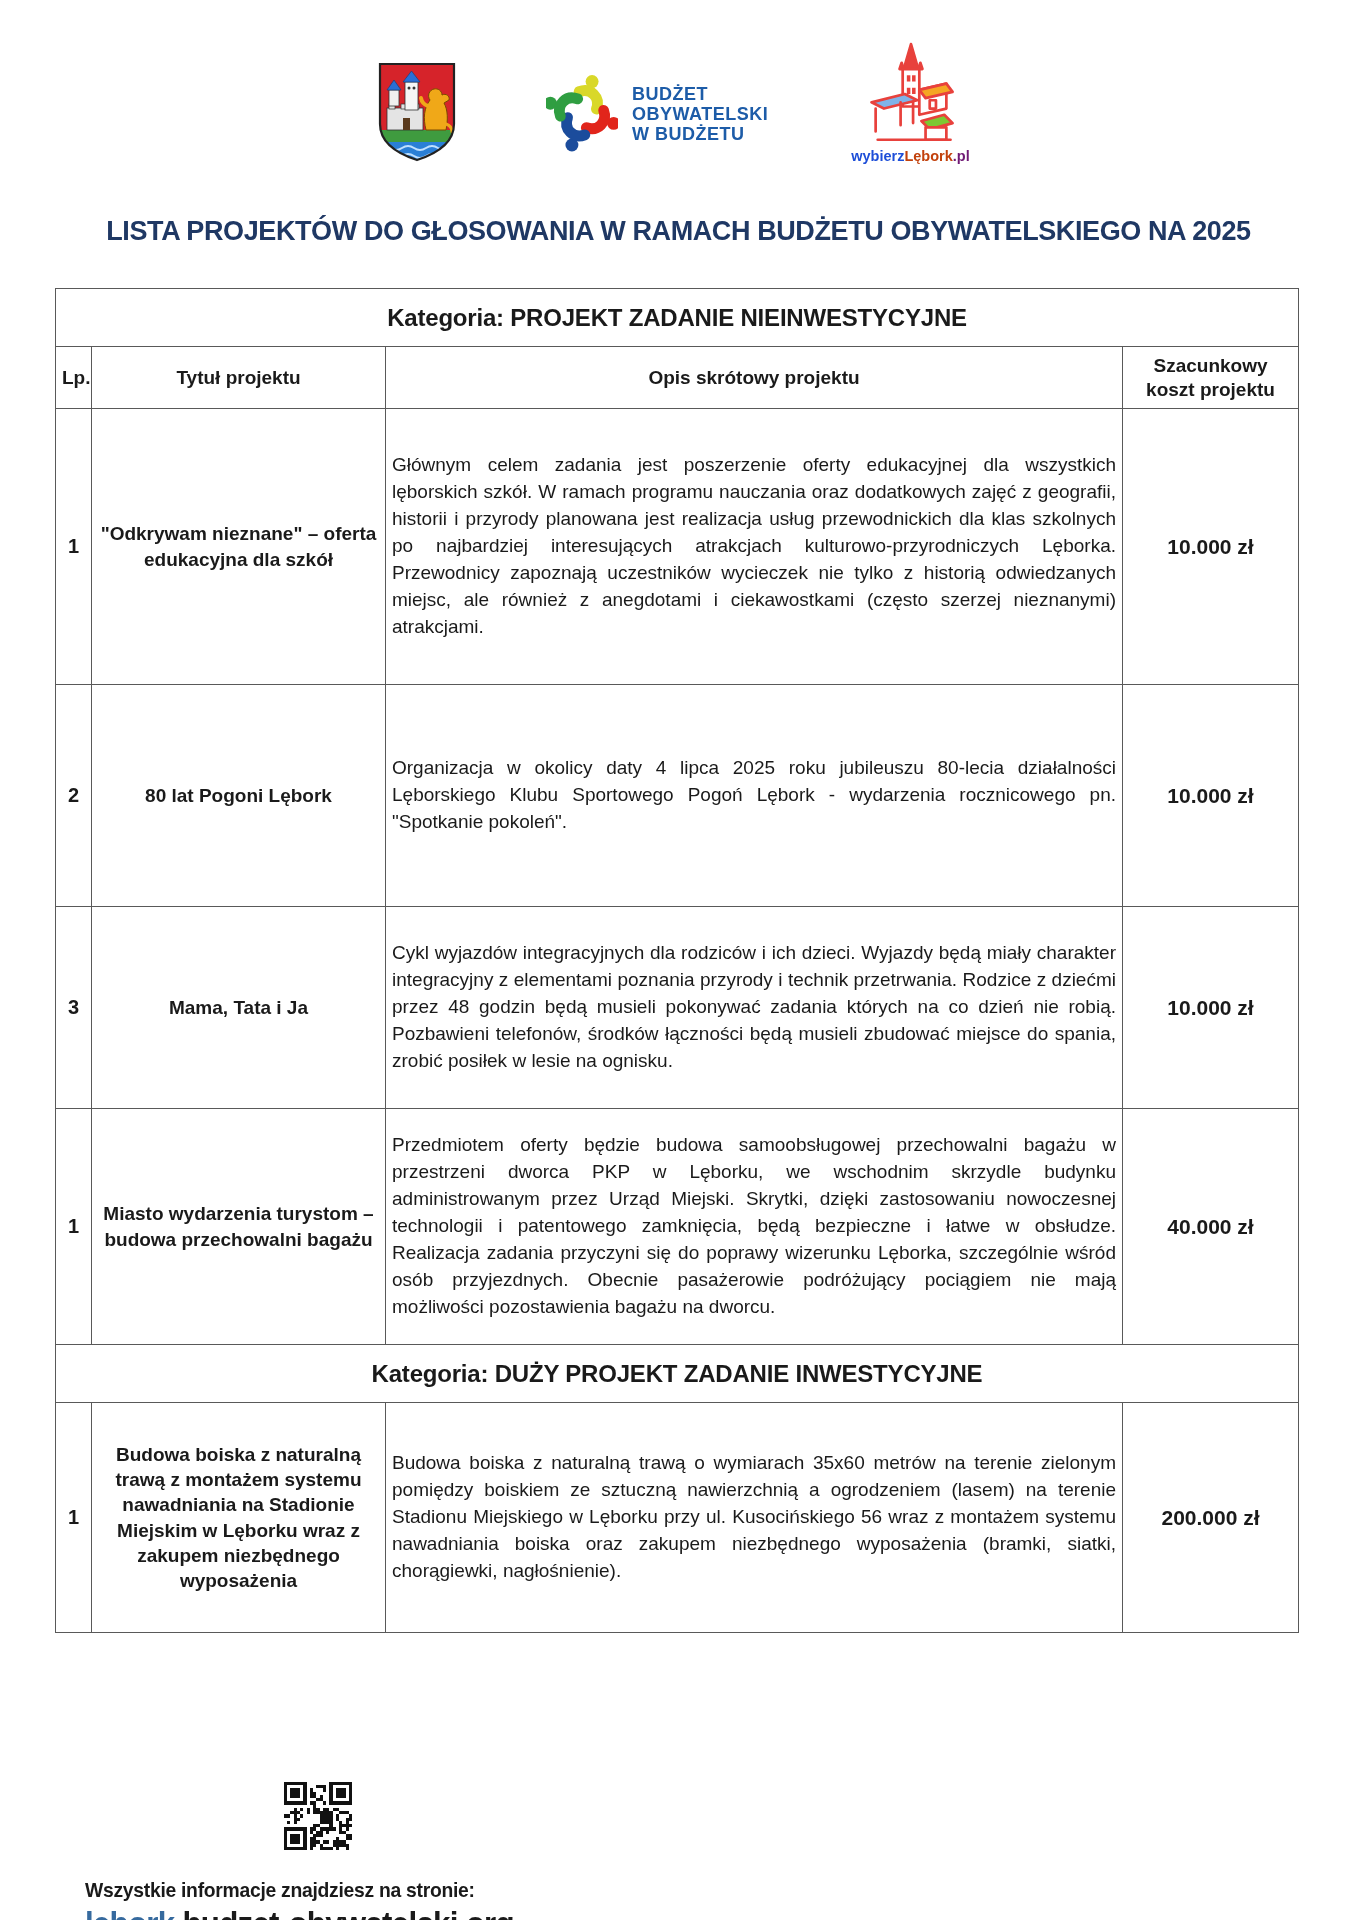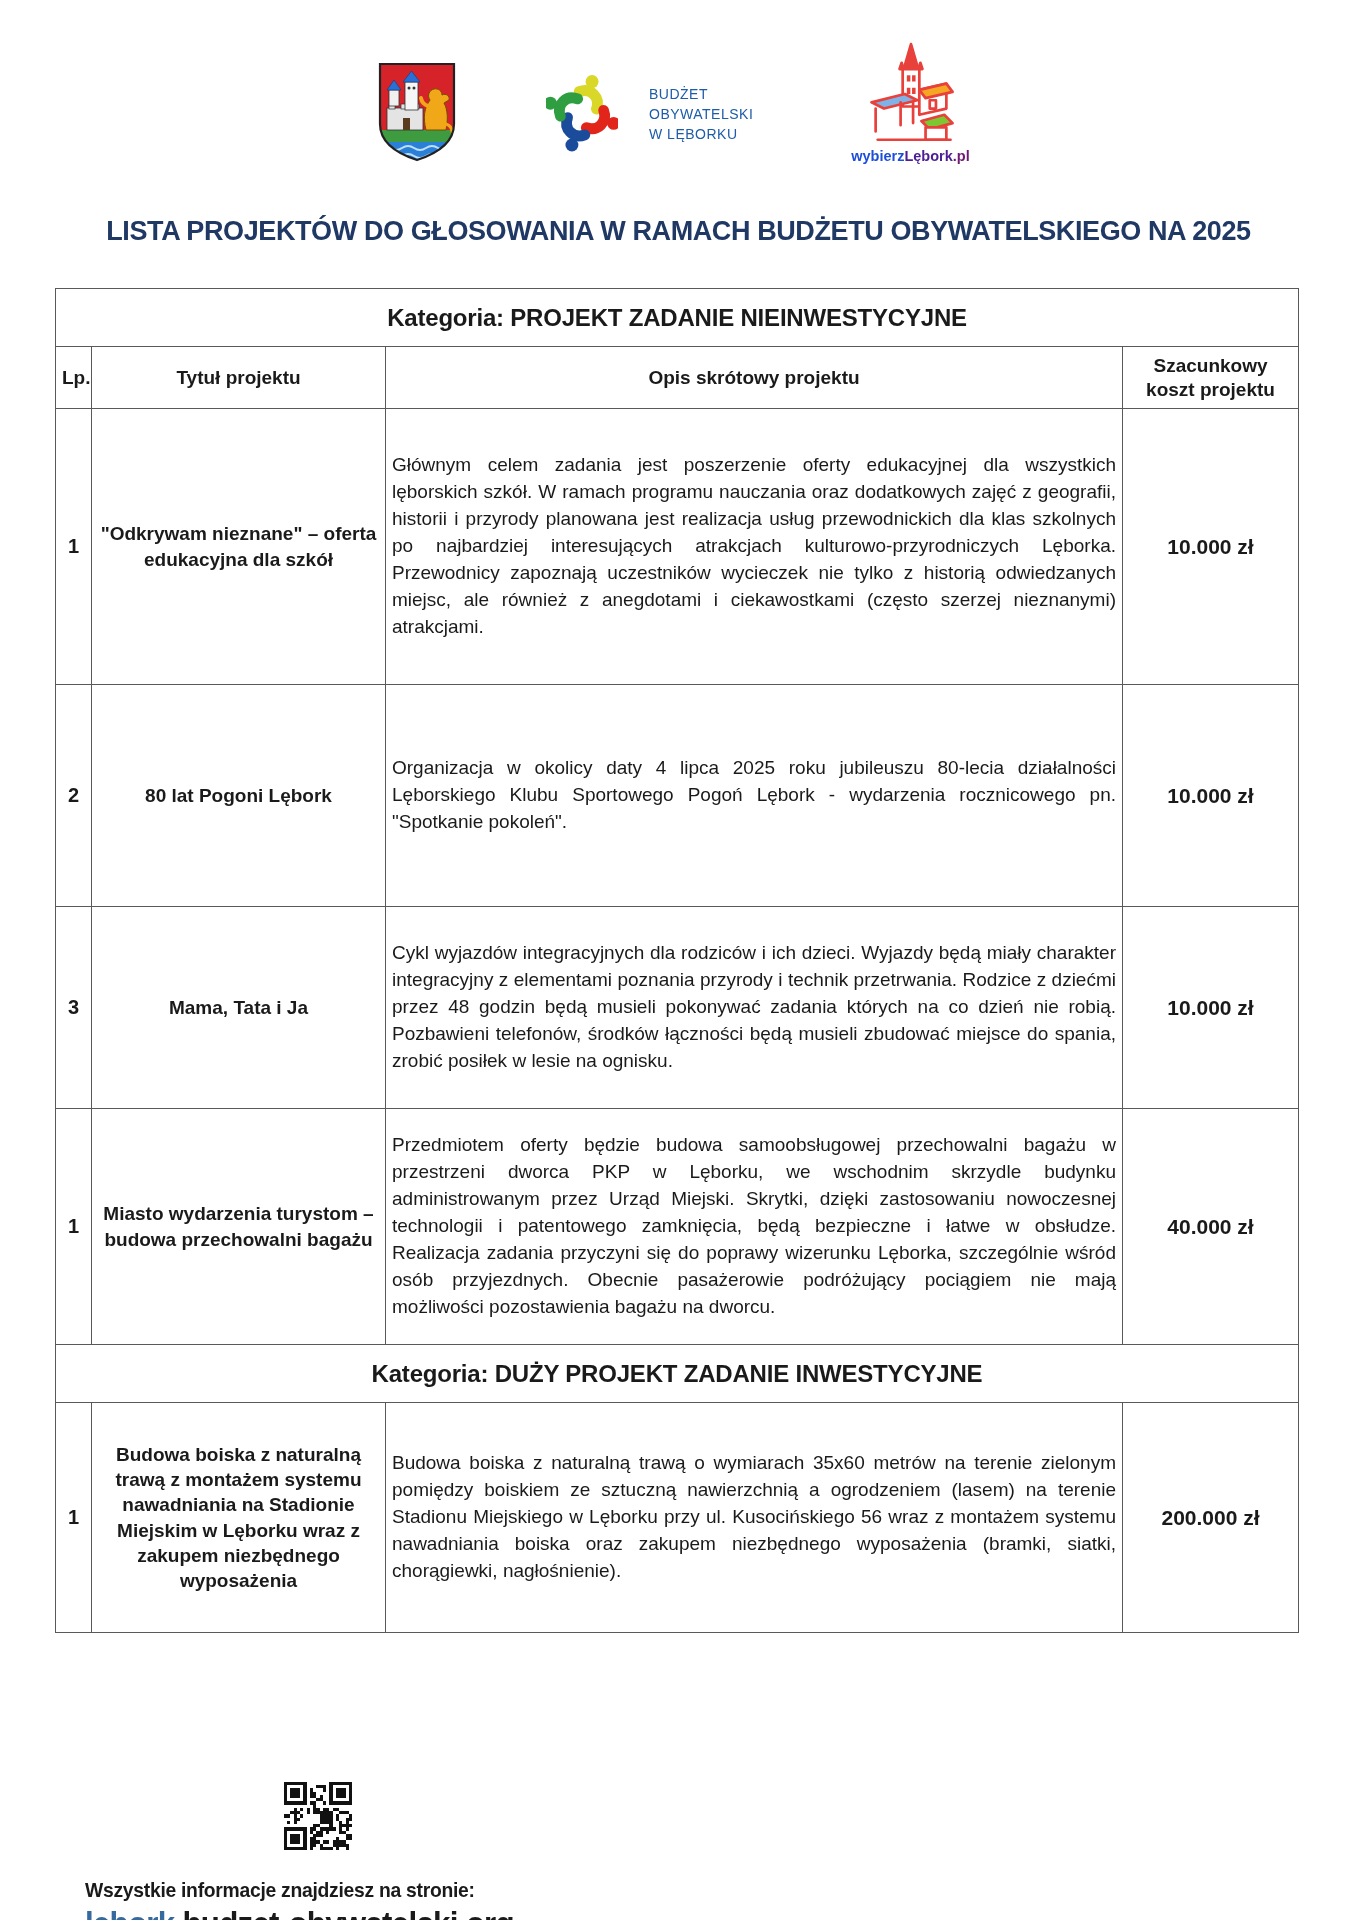--- a/index.html
+++ b/index.html
@@ -5,25 +5,25 @@
   html,body{margin:0;padding:0;}
   body{
     width:1357px;height:1920px;position:relative;background:#ffffff;
     font-family:"Liberation Sans", sans-serif;color:#1a1a1a;overflow:hidden;
   }
   
   .logos{position:absolute;top:0;left:0;width:100%;height:190px;}
   .coat{position:absolute;left:376px;top:60px;width:82px;height:106px;}
   .blogo{position:absolute;left:546px;top:70px;display:flex;align-items:center;gap:14px;}
   .blogo svg{width:72px;height:88px;}
-  .blogo-text{font-weight:normal;color:#1d5ca8;font-size:14px;line-height:20px;letter-spacing:.5px;margin-left:17px;}
+  .blogo-text{font-weight:bold;color:#1d5ca8;font-size:18px;line-height:20px;letter-spacing:.5px;}
   .wlogo{position:absolute;left:843px;top:42px;width:135px;text-align:center;}
   .wlogo svg{width:104px;height:104px;}
   .wlogo-text{font-weight:bold;font-size:14.5px;margin-top:-2px;}
-  .wl-a{color:#1d4ed8;} .wl-b{color:#4c1d95;} .wl-c{color:#701a75;}
+  .wl-a{color:#1d4ed8;} .wl-b{color:#c2410c;} .wl-c{color:#701a75;}
   
   .doc-title{
     position:absolute;top:216px;left:0;width:100%;text-align:center;
     font-size:27px;font-weight:bold;color:#1f3864;letter-spacing:-0.4px;
   }
   
   table.projects{
     position:absolute;left:55px;top:288px;width:1243px;
     border-collapse:collapse;table-layout:fixed;
   }
@@ -103,21 +103,21 @@
         <path d="M46,24 C62,18 76,32 70,48" stroke="#1b4c9c" stroke-width="15" fill="none" stroke-linecap="round"></path>
       </g>
       <g transform="rotate(270,50,54)">
         <circle cx="64" cy="10" r="9" fill="#2f9e41"></circle>
         <path d="M46,24 C62,18 76,32 70,48" stroke="#2f9e41" stroke-width="15" fill="none" stroke-linecap="round"></path>
       </g>
     </svg>
     <div class="blogo-text">
       <div>BUDŻET</div>
       <div>OBYWATELSKI</div>
-      <div>W LĘBORKU</div>
+      <div>W BUDŻETU</div>
     </div>
   </div>
 
   <div class="wlogo">
     <svg viewBox="0 0 100 100">
       <g stroke="#e8413c" stroke-width="2.6" fill="none" stroke-linejoin="round">
 
         <path d="M50,2 L43,26 L57,26 Z" fill="#e8413c"></path>
         <path d="M39,26 L41,20 L43,26 Z" fill="#e8413c"></path>
         <path d="M57,26 L59,20 L61,26 Z" fill="#e8413c"></path>

